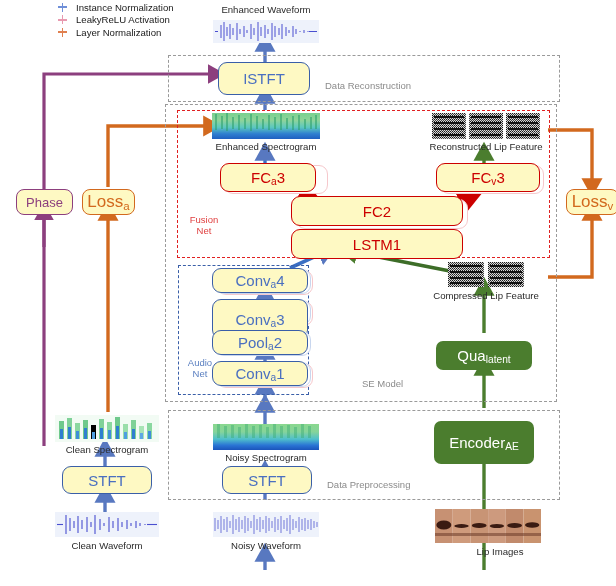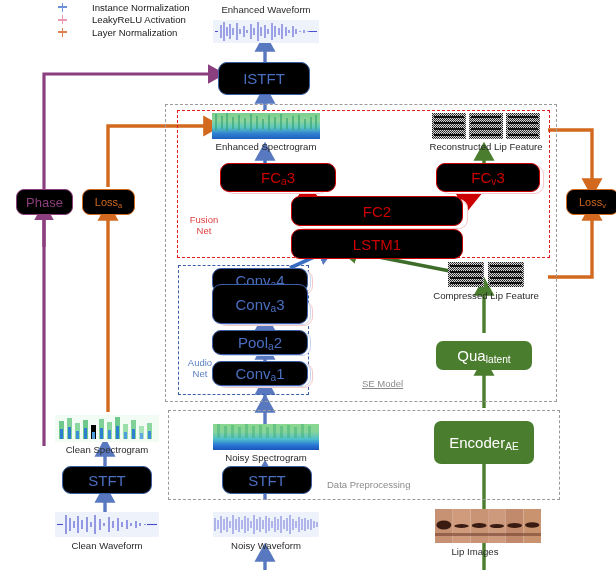--- a/index.html
+++ b/index.html
@@ -12,43 +12,43 @@
   .group{position:absolute;box-sizing:border-box;}
   .g-gray{border:1.4px dashed #9a9a9a;}
   .g-red{border:1.4px dashed #e02020;}
   .g-blue{border:1.4px dashed #3a5fa8;}
   .g-label{position:absolute;font-size:9.5px;color:#8b8b8b;white-space:pre;line-height:1.15;}
   .g-label.red{color:#e04040;text-align:center;}
   .g-label.blue{color:#5a7fc0;text-align:center;}
 
   
   .node{position:absolute;box-sizing:border-box;display:flex;align-items:center;
-        justify-content:center;border-radius:9px;background:#000000;white-space:nowrap;}
+        justify-content:center;border-radius:9px;background:#fef9c3;white-space:nowrap;}
   .node .t{display:inline-block;}
   .node sub{font-size:.68em;vertical-align:baseline;position:relative;top:.22em;}
 
   .n-blue{border:1.7px solid #3a5fa8;color:#4a6fc0;font-size:15px;}
   .n-red{border:1.9px solid #cc0000;color:#cc0000;font-size:15px;}
   .n-green{border:none;background:#4b7d2e;color:#ffffff;font-size:15px;border-radius:7px;}
   .n-purple{border:1.7px solid #8c3f7e;color:#8c3f7e;font-size:13px;border-radius:8px;}
-  .n-orange{border:1.7px solid #d2691e;color:#d2691e;font-size:11px;border-radius:8px;}
+  .n-orange{border:1.7px solid #d2691e;color:#d2691e;font-size:17px;border-radius:8px;}
 
   
   .shadow-pink{position:absolute;box-sizing:border-box;border-radius:9px;
                border:1.6px solid #f6c8cc;background:#fff;}
   .shadow-blue{position:absolute;box-sizing:border-box;border-radius:9px;
                border:1.6px solid #c8d6ee;background:#fff;}
 
   
   .media{position:absolute;box-sizing:border-box;overflow:hidden;}
   .cap{position:absolute;font-size:9.6px;color:#2a2a2a;text-align:center;white-space:nowrap;}
 
   
   #legend{position:absolute;left:58px;top:1px;}
-  .leg-row{display:flex;align-items:center;height:12.5px;gap:16px;}
+  .leg-row{display:flex;align-items:center;height:12.5px;}
   .leg-mark{width:9px;height:9px;margin-right:9px;flex:0 0 9px;position:relative;}
   .leg-mark::before,.leg-mark::after{content:"";position:absolute;background:currentColor;}
   .leg-mark::before{left:3.6px;top:0;width:1.8px;height:9px;}
   .leg-mark::after{left:0;top:3.6px;width:9px;height:1.8px;}
   .leg-txt{font-size:9.6px;color:#1a1a1a;white-space:nowrap;}
 </style>
 </head>
 <body>
 
 <div id="stage">
@@ -122,23 +122,26 @@
     <div class="leg-row">
       <span class="leg-mark" style="color:#e89ab0"></span>
       <span class="leg-txt">LeakyReLU Activation</span>
     </div>
     <div class="leg-row">
       <span class="leg-mark" style="color:#e08050"></span>
       <span class="leg-txt">Layer Normalization</span>
     </div>
   </div>
 
+  <div class="group g-gray" style="left:168px;top:55px;width:392px;height:47px;">
+    <span class="g-label" style="left:156px;top:25px;">Data Reconstruction</span>
+  </div>
 
   <div class="group g-gray" style="left:165px;top:104px;width:392px;height:298px;">
-    <span class="g-label" style="left:196px;top:274px;text-decoration:underline;">SE Model</span>
+    <span class="g-label" style="left:196px;top:274px;">SE Model</span>
   </div>
 
   <div class="group g-red" style="left:177px;top:110px;width:373px;height:148px;">
     <span class="g-label red" style="left:6px;top:104px;width:40px;">Fusion
 Net</span>
   </div>
 
   <div class="group g-blue" style="left:178px;top:265px;width:131px;height:130px;">
     <span class="g-label blue" style="left:3px;top:92px;width:36px;">Audio
 Net</span>
@@ -341,28 +344,28 @@
         <ellipse cx="44.2" cy="16.5" rx="7.4" ry="2.6"></ellipse>
         <ellipse cx="61.9" cy="17" rx="7.2" ry="2.1"></ellipse>
         <ellipse cx="79.6" cy="16.5" rx="7.4" ry="2.4"></ellipse>
         <ellipse cx="97.2" cy="16" rx="7.2" ry="2.8"></ellipse>
       </g>
       <g fill="#6b3a28" opacity=".55">
         <rect x="0" y="24" width="106" height="3"></rect>
       </g>
     </svg>
   </div>
-  <div class="cap" style="left:425px;top:546px;width:100px;">Lip Images</div>
+  <div class="cap" style="left:450px;top:546px;width:100px;">Lip Images</div>
 
   <div class="node n-blue" style="left:218px;top:62px;width:92px;height:33px;">
     <span class="t">ISTFT</span>
   </div>
 
   <div class="shadow-pink" style="left:224px;top:165px;width:104px;height:29px;"></div>
-  <div class="node n-red" style="left:220px;top:163px;width:116px;height:29px;">
+  <div class="node n-red" style="left:220px;top:163px;width:96px;height:29px;">
     <span class="t"><span>FC</span><sub>a</sub><span>3</span></span>
   </div>
 
   <div class="shadow-pink" style="left:440px;top:165px;width:104px;height:29px;"></div>
   <div class="node n-red" style="left:436px;top:163px;width:104px;height:29px;">
     <span class="t"><span>FC</span><sub>v</sub><span>3</span></span>
   </div>
 
   <div class="shadow-pink" style="left:296px;top:199px;width:172px;height:30px;"></div>
   <div class="node n-red" style="left:291px;top:196px;width:172px;height:30px;">
@@ -374,21 +377,21 @@
   </div>
 
   <div class="shadow-pink" style="left:217px;top:270px;width:96px;height:25px;"></div>
   <div class="shadow-blue" style="left:215px;top:269px;width:96px;height:25px;"></div>
   <div class="node n-blue" style="left:212px;top:268px;width:96px;height:25px;">
     <span class="t"><span>Conv</span><sub>a</sub><span>4</span></span>
   </div>
 
   <div class="shadow-pink" style="left:217px;top:301px;width:96px;height:25px;"></div>
   <div class="shadow-blue" style="left:215px;top:300px;width:96px;height:25px;"></div>
-  <div class="node n-blue" style="left:212px;top:284px;width:96px;height:40px;text-align:right;">
+  <div class="node n-blue" style="left:212px;top:299px;width:96px;height:40px;text-align:right;">
     <span class="t"><span>Conv</span><sub>a</sub><span>3</span></span>
   </div>
 
   <div class="shadow-blue" style="left:215px;top:331px;width:96px;height:25px;"></div>
   <div class="node n-blue" style="left:212px;top:330px;width:96px;height:25px;">
     <span class="t"><span>Pool</span><sub>a</sub><span>2</span></span>
   </div>
 
   <div class="shadow-pink" style="left:217px;top:363px;width:96px;height:25px;"></div>
   <div class="shadow-blue" style="left:215px;top:362px;width:96px;height:25px;"></div>

